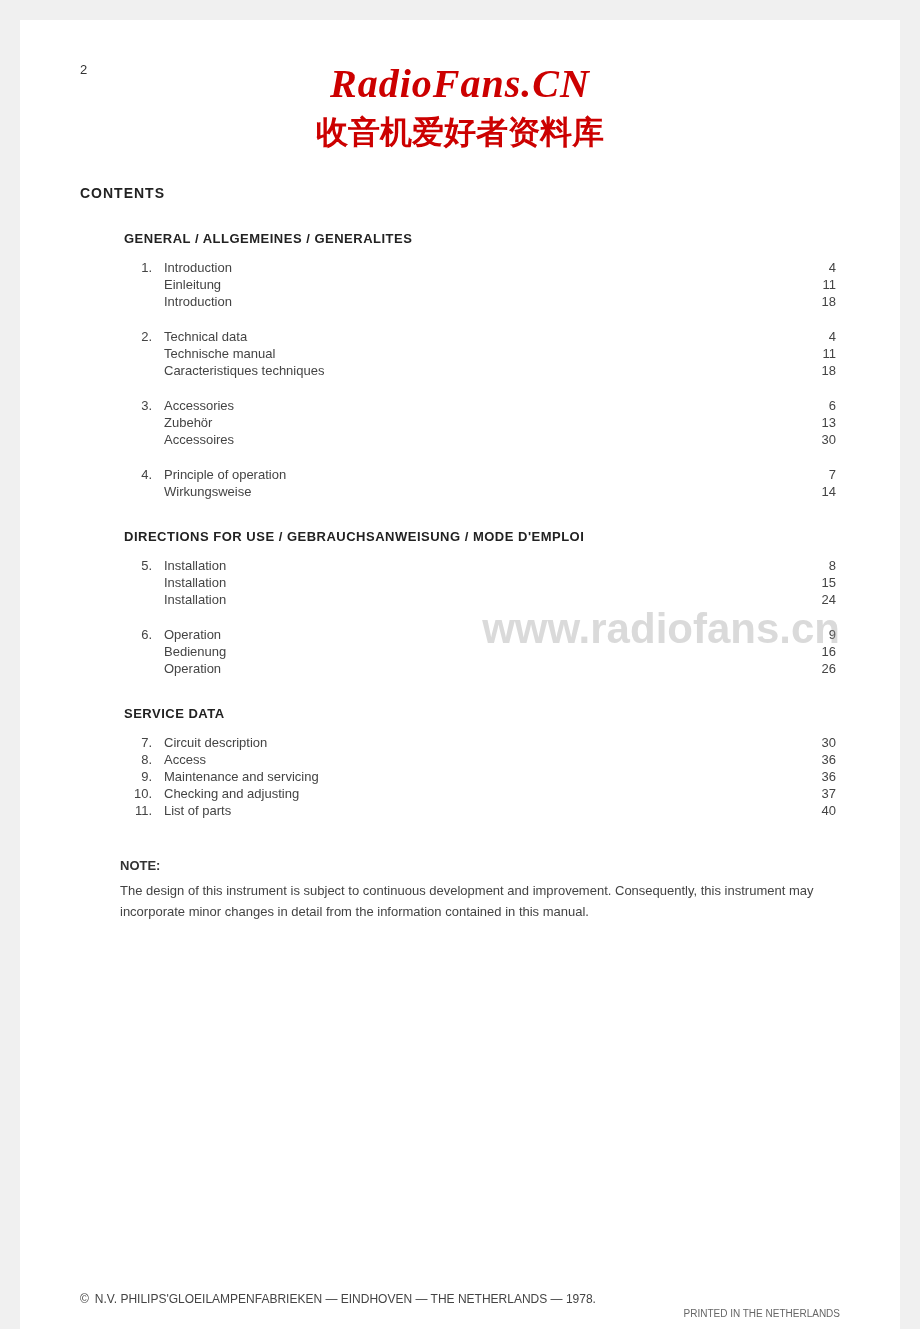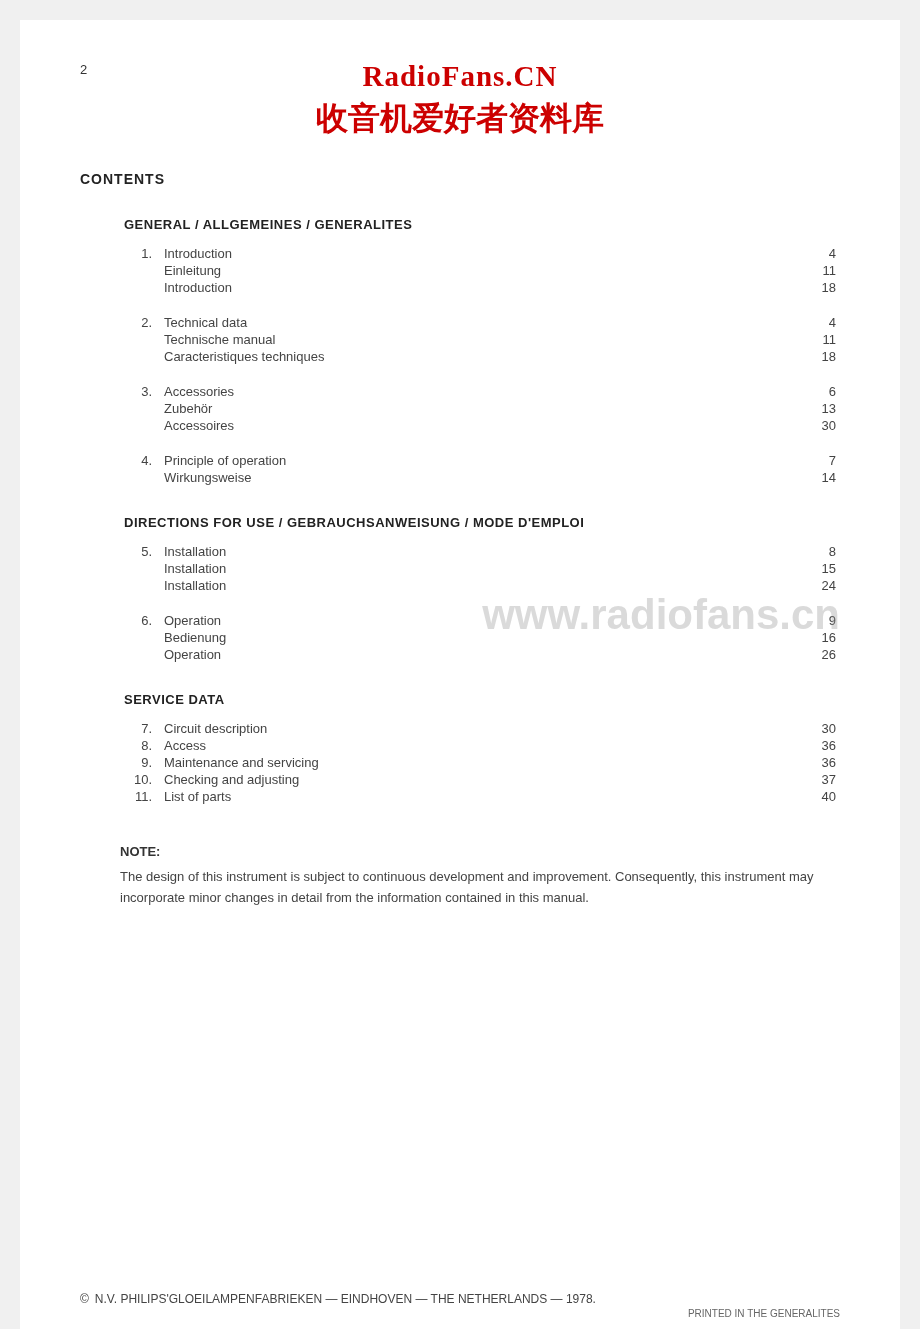--- a/index.html
+++ b/index.html
@@ -26,22 +26,23 @@
       padding: 40px 60px 40px 60px;
     }
 
     .header {
       text-align: center;
       margin-bottom: 30px;
     }
 
     .header-title {
       font-family: Georgia, 'Times New Roman', serif;
-      font-weight: bold;
-      font-size: 29px;
+      font-style: italic;
+      font-weight: bold;
+      font-size: 40px;
       color: #cc0000;
       letter-spacing: 1px;
     }
 
     .header-subtitle {
       font-size: 32px;
       color: #cc0000;
       font-weight: bold;
       margin-top: 4px;
     }
@@ -377,16 +378,16 @@
   <div class="note-section">
     <div class="note-heading">NOTE:</div>
     <p class="note-text">The design of this instrument is subject to continuous development and improvement. Consequently, this instrument may incorporate minor changes in detail from the information contained in this manual.</p>
   </div>
 
   <div class="footer">
     <div class="footer-main">
       <span class="footer-copyright">©</span>
       <span class="footer-copyright">N.V. PHILIPS'GLOEILAMPENFABRIEKEN — EINDHOVEN — THE NETHERLANDS — 1978.</span>
     </div>
-    <div class="footer-printed">PRINTED IN THE GENERALITES</div>
+    <div class="footer-printed">PRINTED IN THE NETHERLANDS</div>
   </div>
 
 </div>
 
 </body></html>

